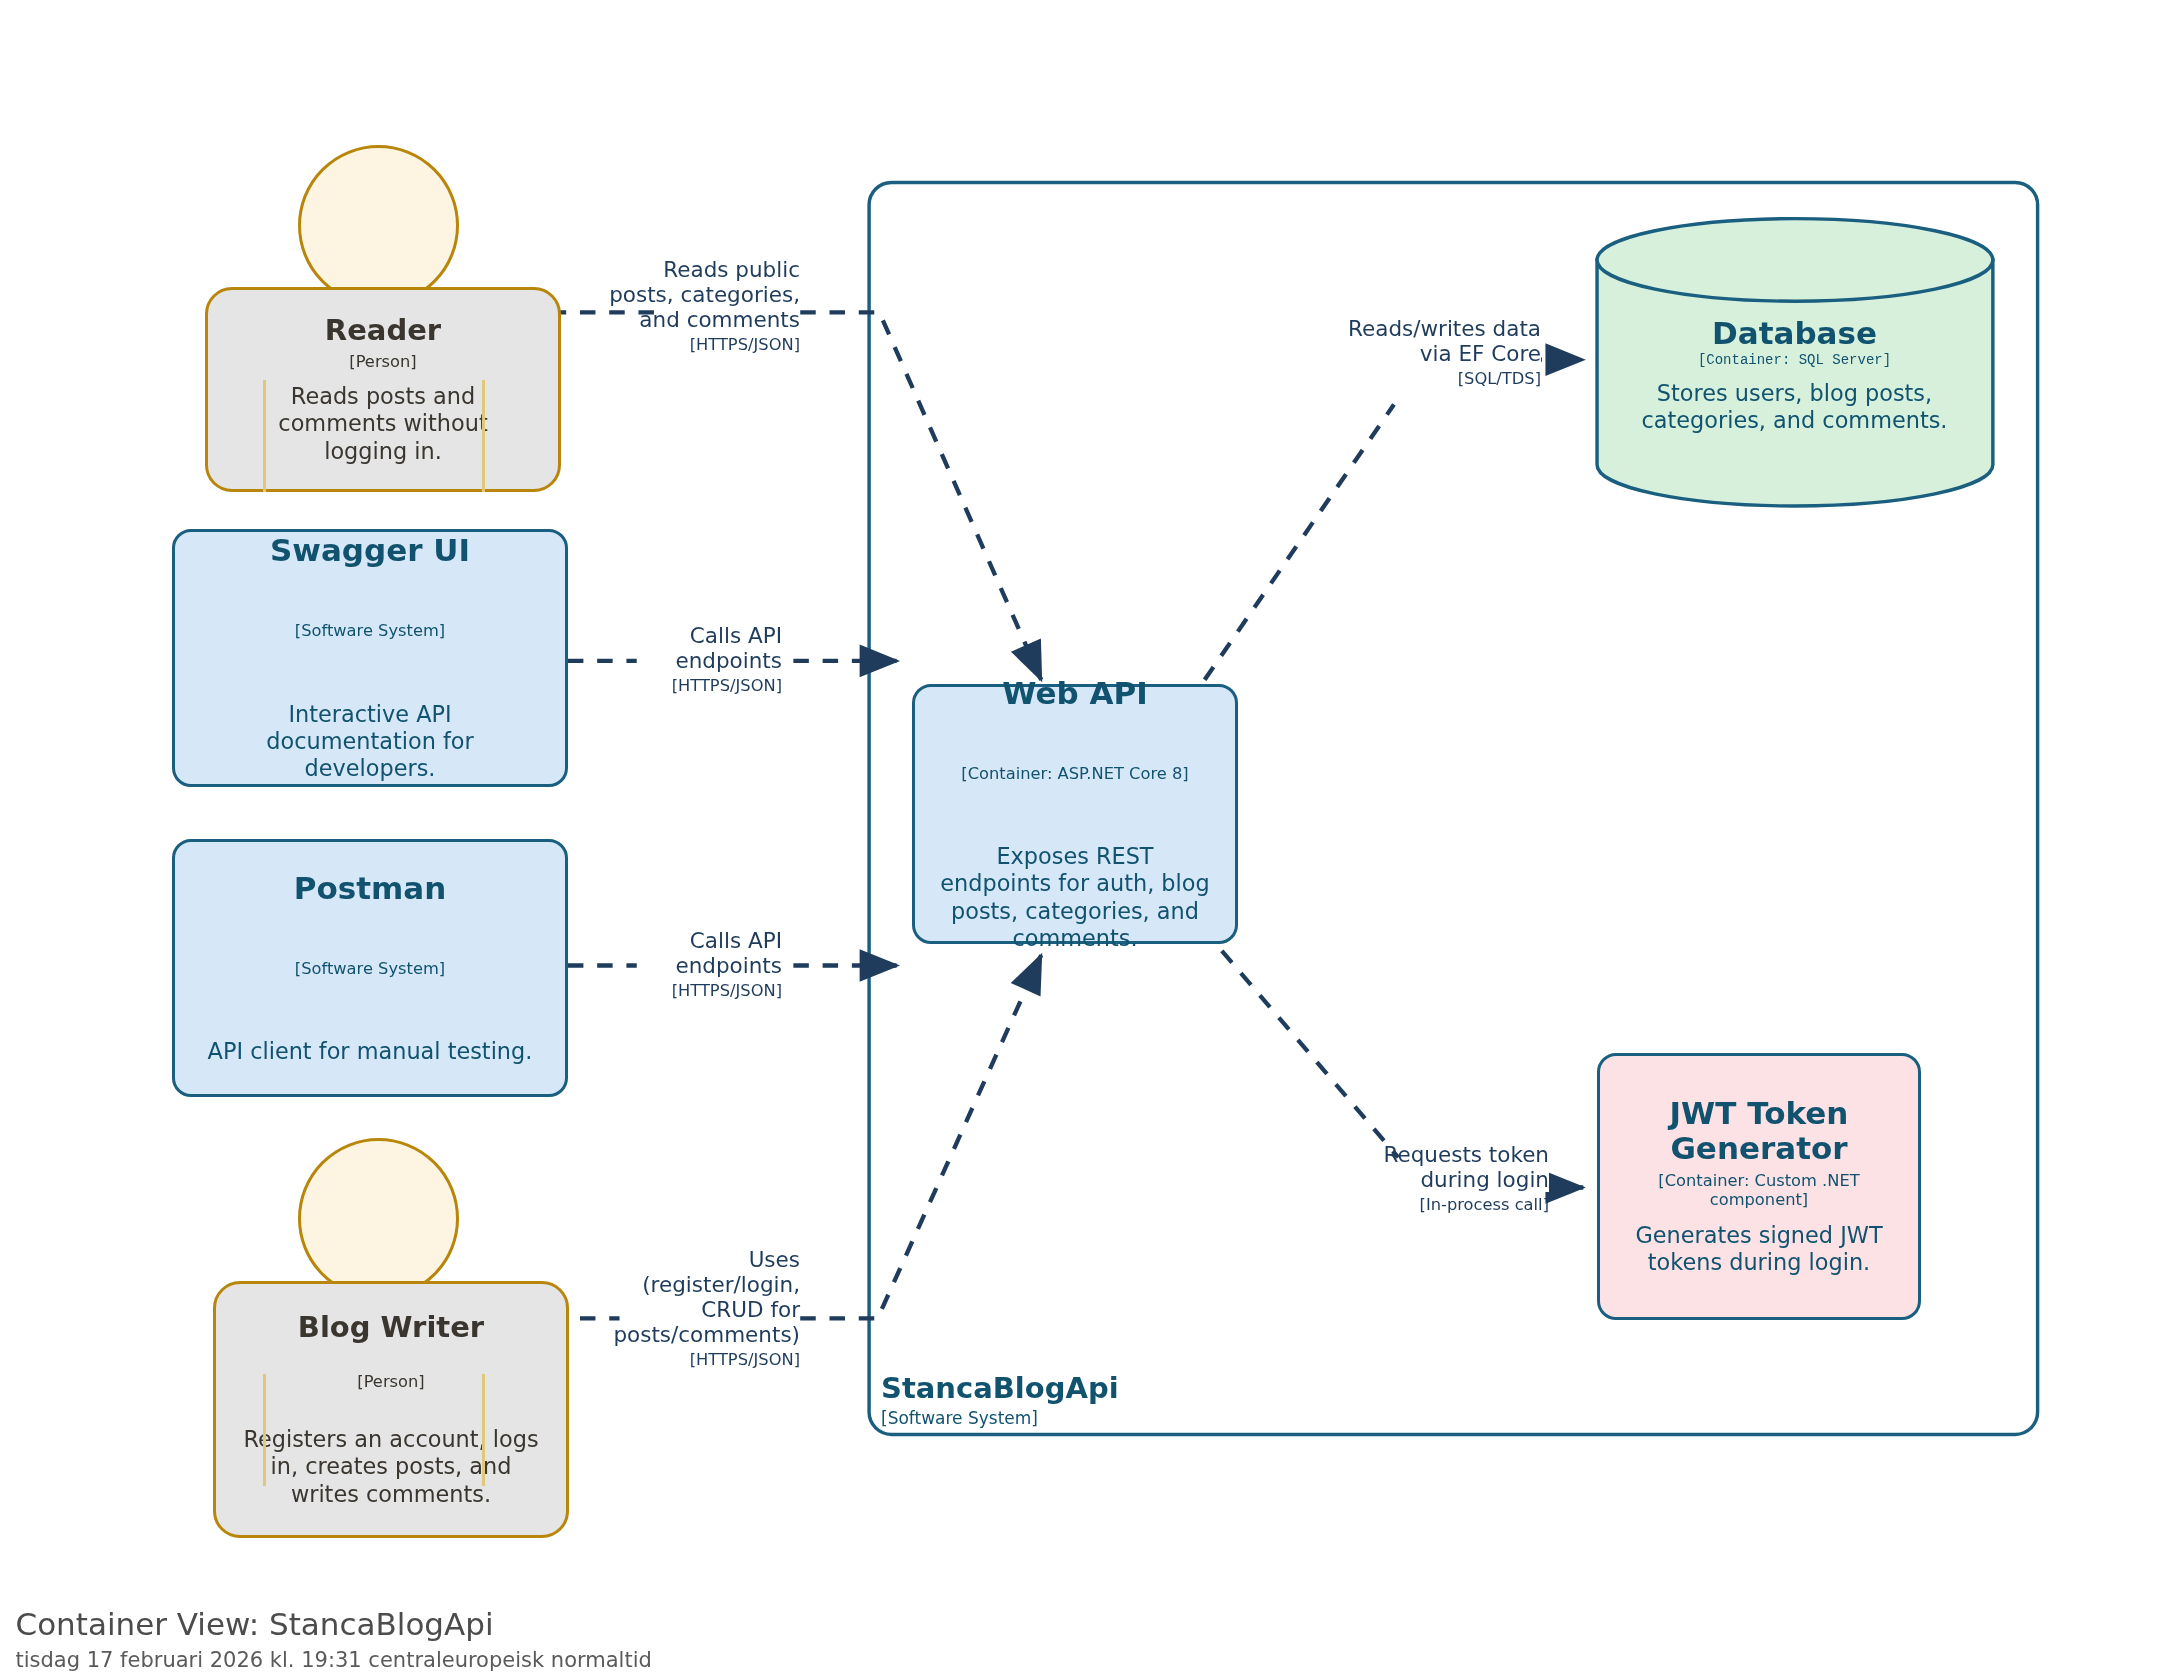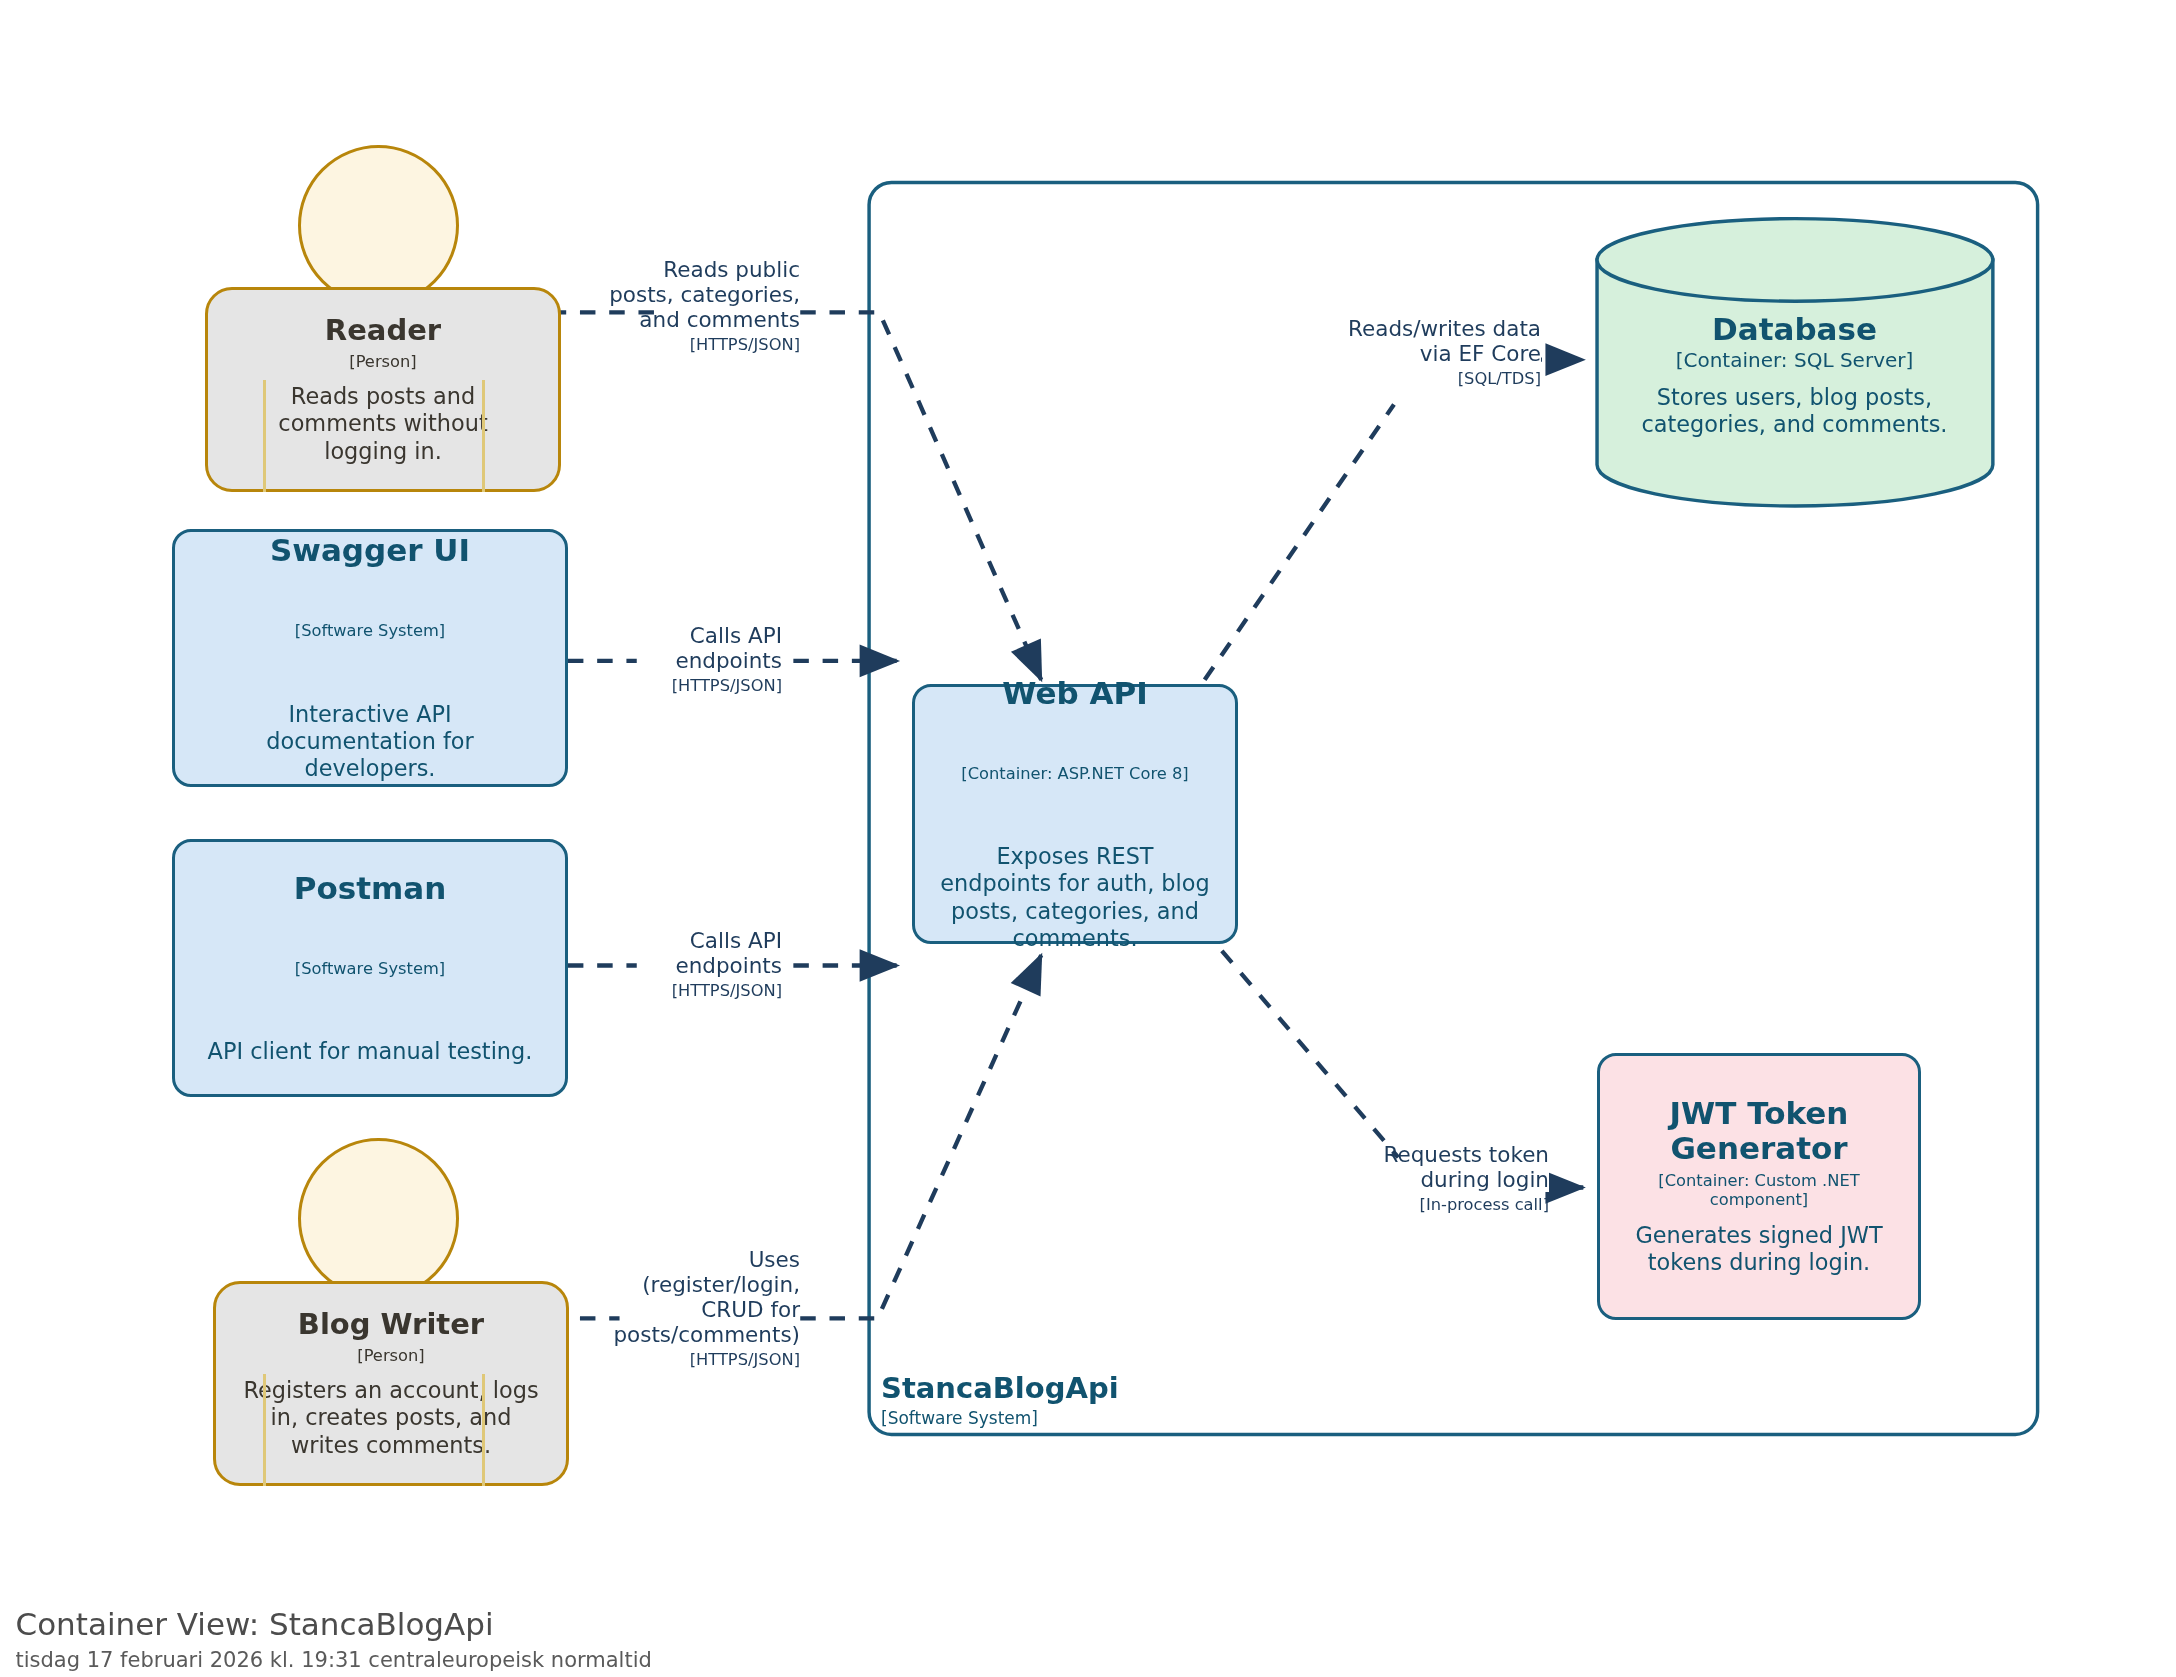--- a/index.html
+++ b/index.html
@@ -103,21 +103,21 @@
   .db-text {
     position: absolute;
     display: flex;
     flex-direction: column;
     align-items: center;
     justify-content: center;
     text-align: center;
     z-index: 3;
   }
   .db-text .n-title { font-size: 31px; color: #11536f; font-weight: bold; }
-  .db-text .n-tech  { font-size: 20px; color: #11536f; margin-top: 1px; }
+  .db-text .n-tech  { font-size: 14px; color: #11536f; margin-top: 1px; font-family: Liberation Mono, monospace; }
   .db-text .n-desc  { font-size: 22.4px; color: #11536f; margin-top: 12px; line-height: 1.22; }
 
   
   .boundary-label {
     position: absolute;
     text-align: left;
     z-index: 5;
   }
   .boundary-label .b-name {
     font-size: 29px;
@@ -240,21 +240,21 @@
     <div class="n-desc">Interactive API documentation for developers.</div>
   </div>
 
   <div class="node box-blue" style="left:172px; top:839px; width:396px; height:258px; padding:0 26px;">
     <div class="n-title">Postman</div>
     <div class="n-tech">[Software System]</div>
     <div class="n-desc">API client for manual testing.</div>
   </div>
 
   <div class="person-head" style="left:298px; top:1138px; width:155px; height:155px;"></div>
-  <div class="node person-body" style="left:205px; top:1281px; width:356px; height:205px; padding:0 19px;">
+  <div class="node person-body" style="left:205px; top:1281px; width:356px; height:257px; padding:0 19px;gap:23px;">
     <div class="n-title">Blog Writer</div>
     <div class="n-tech">[Person]</div>
     <div class="n-desc">Registers an account, logs in, creates posts, and writes comments.</div>
   </div>
   <div class="person-seam" style="left:263px; top:1374px; height:112px;"></div>
   <div class="person-seam" style="left:482px; top:1374px; height:112px;"></div>
 
   <div class="node box-blue" style="left:912px; top:684px; width:326px; height:260px; padding:0 24px;">
     <div class="n-title">Web API</div>
     <div class="n-tech">[Container: ASP.NET Core 8]</div>

